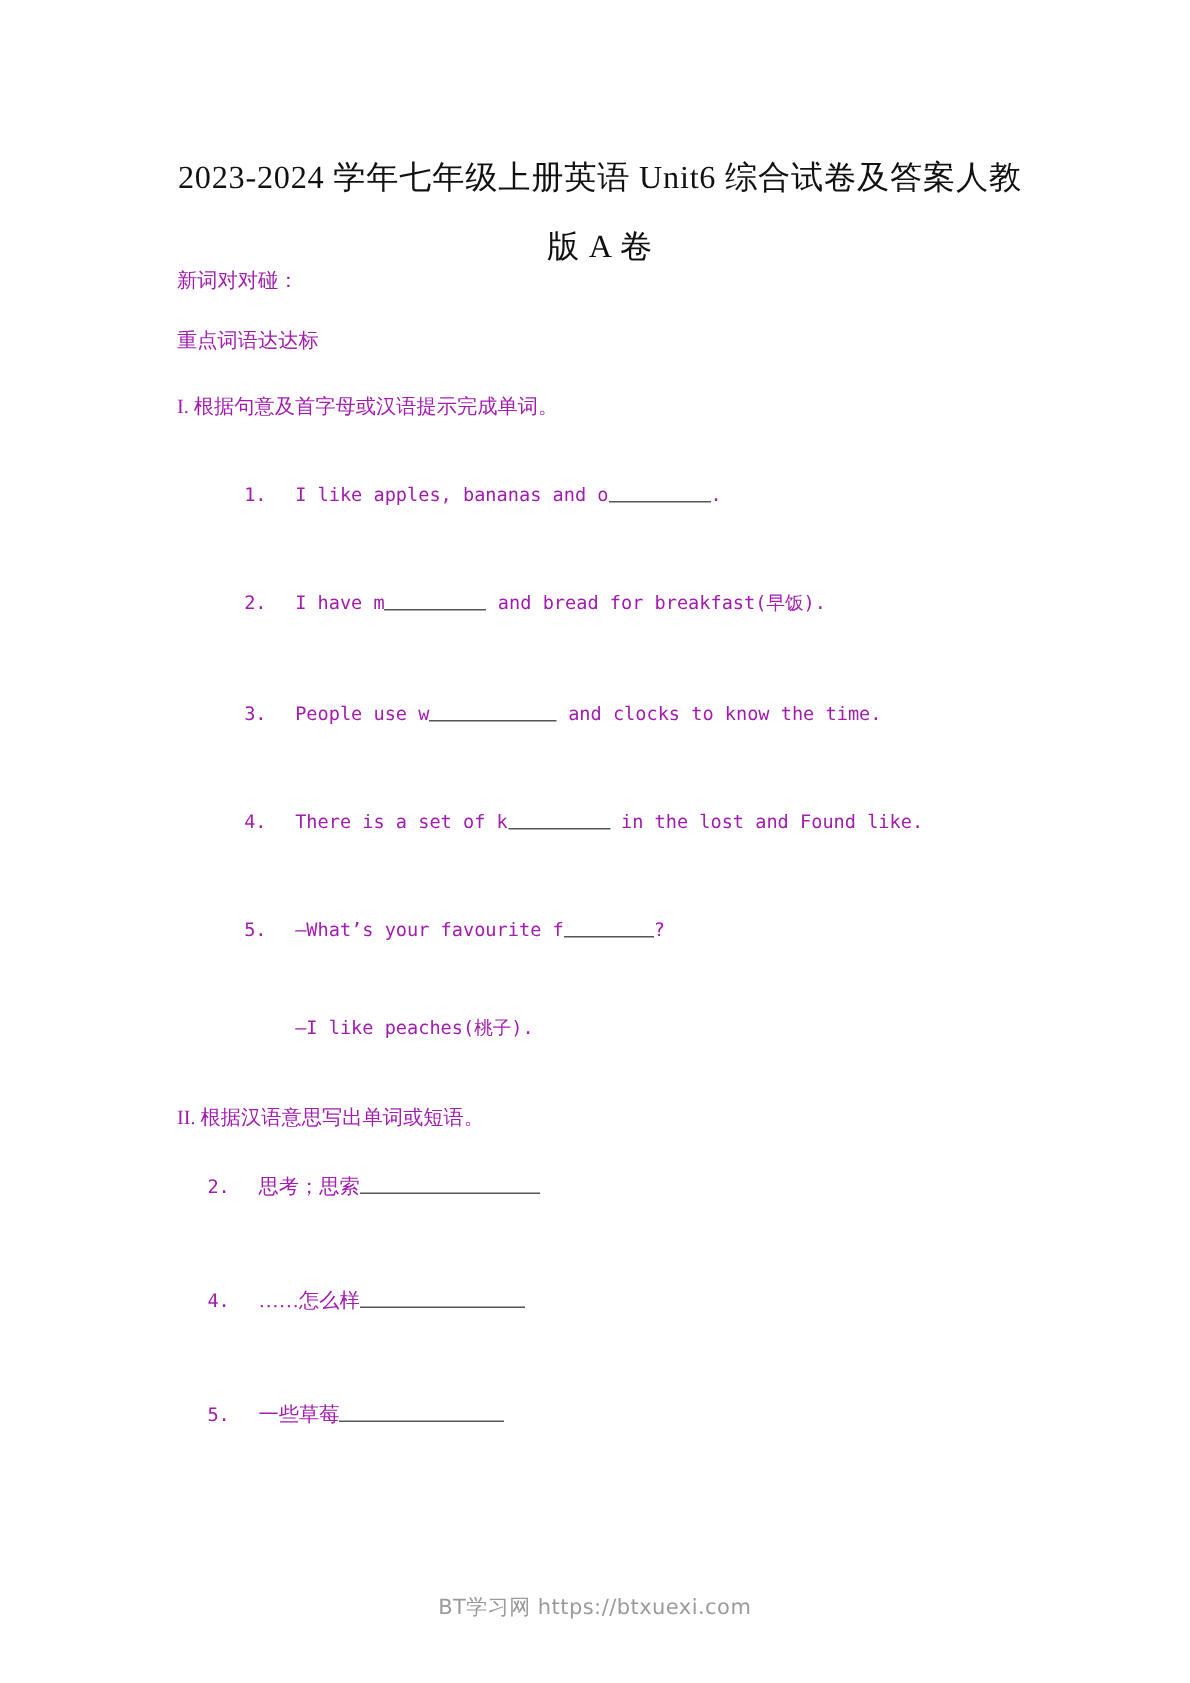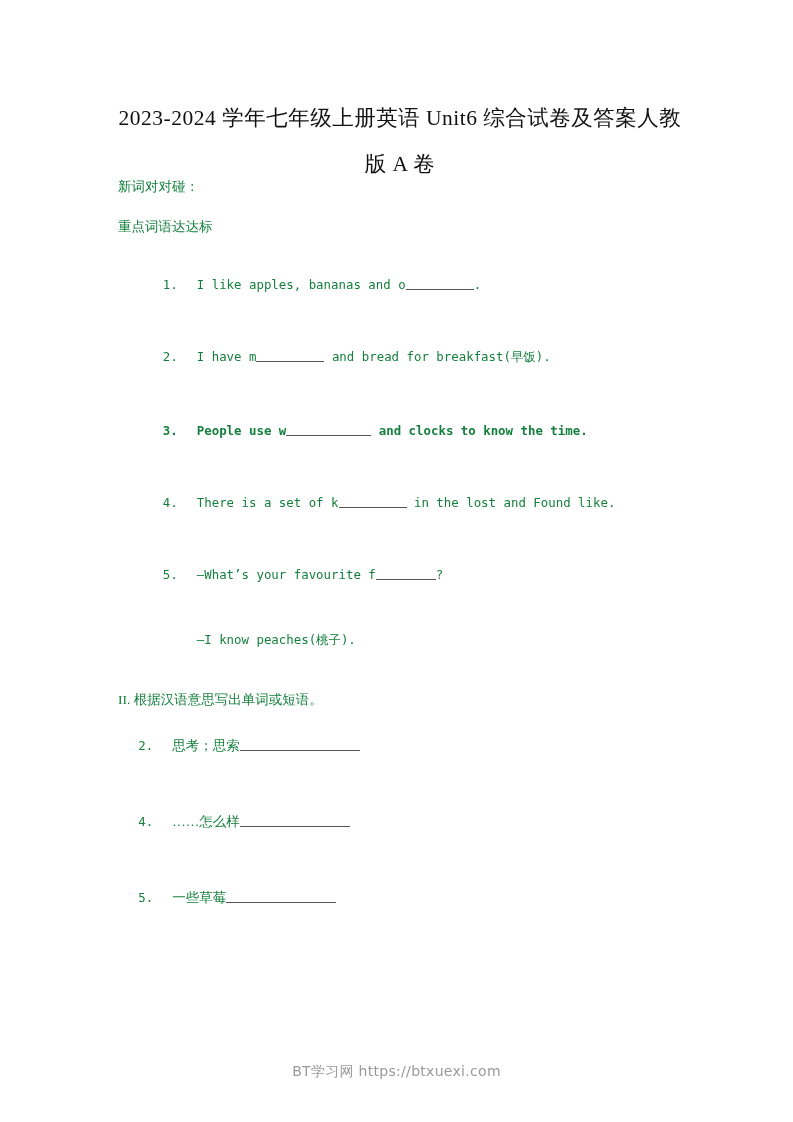--- a/index.html
+++ b/index.html
@@ -36,21 +36,21 @@
   
   .body-block {
     position: absolute;
     top: 178px;
     left: 118px;
     width: 560px;
   }
   .line {
     position: relative;
     white-space: pre;
-    color: #15803d;
+    color: #a21caf;
   }
   
   .cn {
     font-family: "Liberation Serif", "DejaVu Serif", serif;
     font-size: 13.5px;
   }
   .mixed {
     font-family: "DejaVu Sans Mono", "Liberation Mono", monospace;
     font-size: 12.4px;
   }
@@ -102,42 +102,43 @@
     <div>2023-2024 学年七年级上册英语 Unit6 综合试卷及答案人教</div>
     <div>版 A 卷</div>
   </div>
 
   <div class="body-block">
 
     <div class="line cn" style="margin-bottom:22px;">新词对对碰：</div>
 
     <div class="line cn" style="margin-bottom:26px;">重点词语达达标</div>
 
+    <div class="line cn" style="margin-bottom:27px;">I. 根据句意及首字母或汉语提示完成单词。</div>
 
     <div class="line mixed" style="margin-bottom:27px;">
       <span class="num num-w">1.</span><span>I like apples, bananas and o</span><span class="blank b-68"></span><span>.</span>
     </div>
 
     <div class="line mixed" style="margin-bottom:27px;">
       <span class="num num-w">2.</span><span>I have m</span><span class="blank b-68"></span><span> and bread for breakfast(早饭).</span>
     </div>
 
-    <div class="line mixed" style="margin-bottom:27px;font-weight:bold;">
+    <div class="line mixed" style="margin-bottom:27px;">
       <span class="num num-w">3.</span><span>People use w</span><span class="blank b-85"></span><span> and clocks to know the time.</span>
     </div>
 
     <div class="line mixed" style="margin-bottom:27px;">
       <span class="num num-w">4.</span><span>There is a set of k</span><span class="blank b-68"></span><span> in the lost and Found like.</span>
     </div>
 
     <div class="line mixed" style="margin-bottom:20px;">
       <span class="num num-w">5.</span><span>—What’s your favourite f</span><span class="blank b-60"></span><span>?</span>
     </div>
     <div class="line mixed" style="margin-bottom:27px;">
-      <span class="indent"></span><span>—I know peaches(桃子).</span>
+      <span class="indent"></span><span>—I like peaches(桃子).</span>
     </div>
 
     <div class="line cn" style="margin-bottom:12px;">II. 根据汉语意思写出单词或短语。</div>
 
 
     <div class="line cn" style="margin-bottom:26px;">
       <span class="num num-w">2.</span><span>思考；思索</span><span class="blank b-120"></span>
     </div>
 
 

